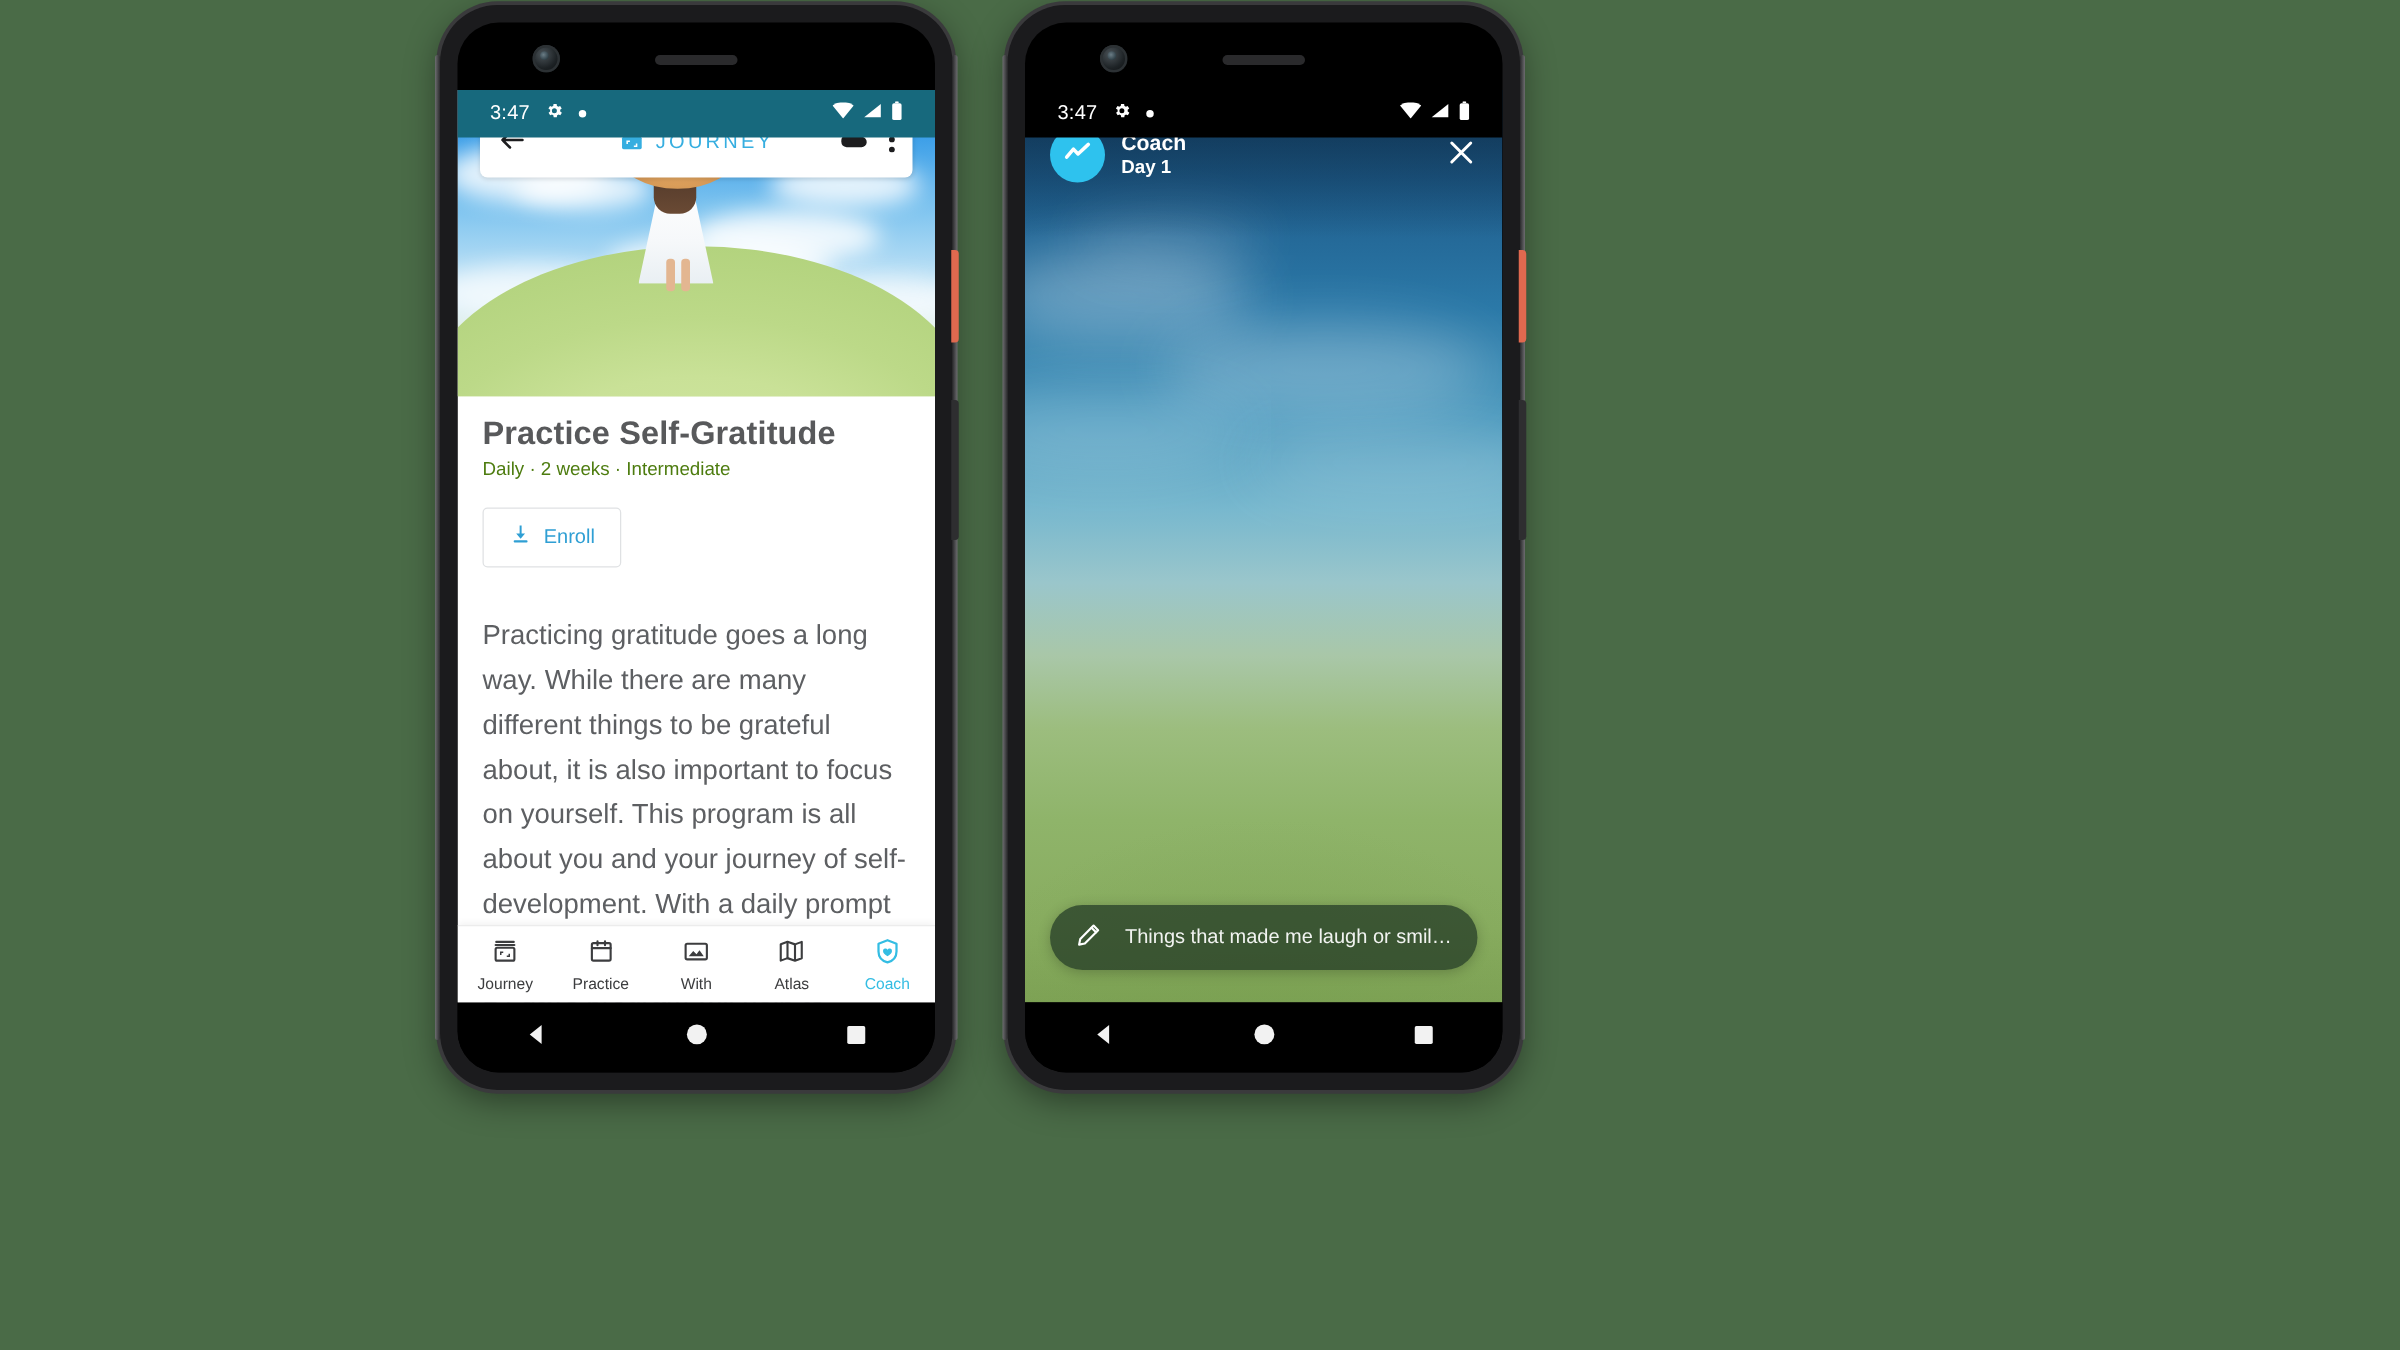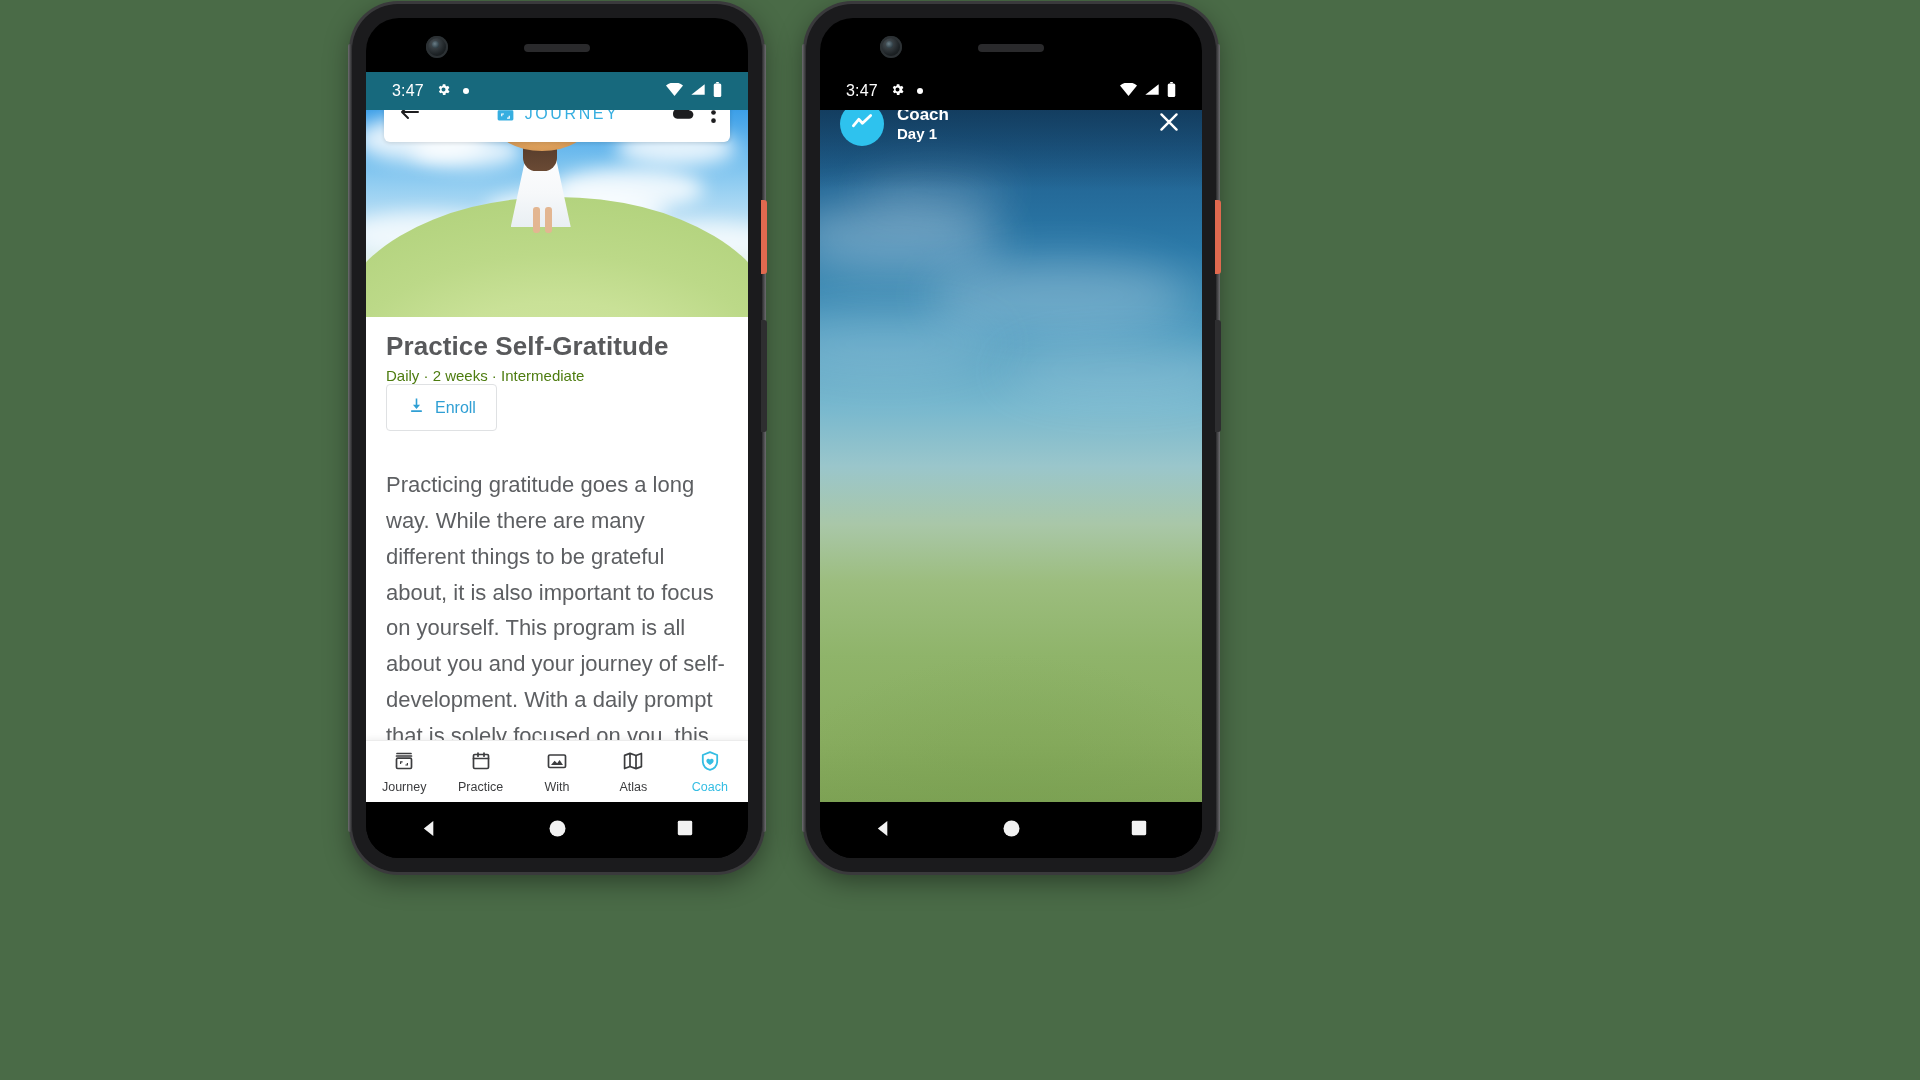--- a/index.html
+++ b/index.html
@@ -149,20 +149,21 @@
   }
   .jt-right { margin-left:auto; display:flex; align-items:center; gap: 16px; z-index:2;}
 
   .detail-body { padding: 0 20px; }
   .detail-title {
     margin-top: 14px;
     font-size: 26px; font-weight: 700; color: #58595b; letter-spacing: .1px;
   }
   .detail-meta { margin-top: 5px; font-size: 15px; color: #4d7c0f; }
   .enroll-btn {
+    margin-top: 22px;
     display:inline-flex; align-items:center; gap: 9px;
     padding: 11px 20px;
     border: 1px solid #dfe1e3; border-radius: 4px;
     background:#fff; color:#2f9fd4; font-size: 16px; font-weight: 500;
   }
   .detail-desc {
     margin-top: 36px; font-size: 22px; line-height: 1.63; color: #5d5f62;
   }
   .detail-sub {
     margin-top: 46px; font-size: 18px; font-weight: 400; color: #be185d;
@@ -532,20 +533,29 @@
               <div class="coach-day">Day 1</div>
             </div>
             <span class="coach-close">
               <svg width="26" height="26" viewBox="0 0 24 24" fill="none" stroke="#fff" stroke-width="2.2" stroke-linecap="round">
                 <path d="M5 5l14 14M19 5 5 19"></path>
               </svg>
             </span>
           </div>
 
 
+          <div class="coach-input">
+            <span>
+              <svg width="22" height="22" viewBox="0 0 24 24" fill="none" stroke="#fff" stroke-width="1.9" stroke-linecap="round" stroke-linejoin="round">
+                <path d="M16.2 3.8 20.2 7.8 8.6 19.4l-5 1 1-5z"></path>
+                <path d="M14.4 5.6 18.4 9.6"></path>
+              </svg>
+            </span>
+            <span class="ph">Things that made me laugh or smil…</span>
+          </div>
         </div>
       </div>
 
       <div class="androidnav">
         <span class="nb">
           <svg width="19" height="19" viewBox="0 0 20 20" fill="#fff">
               <path d="M14 2 4 10l10 8z"></path>
             </svg>
         </span>
         <span class="nb">

